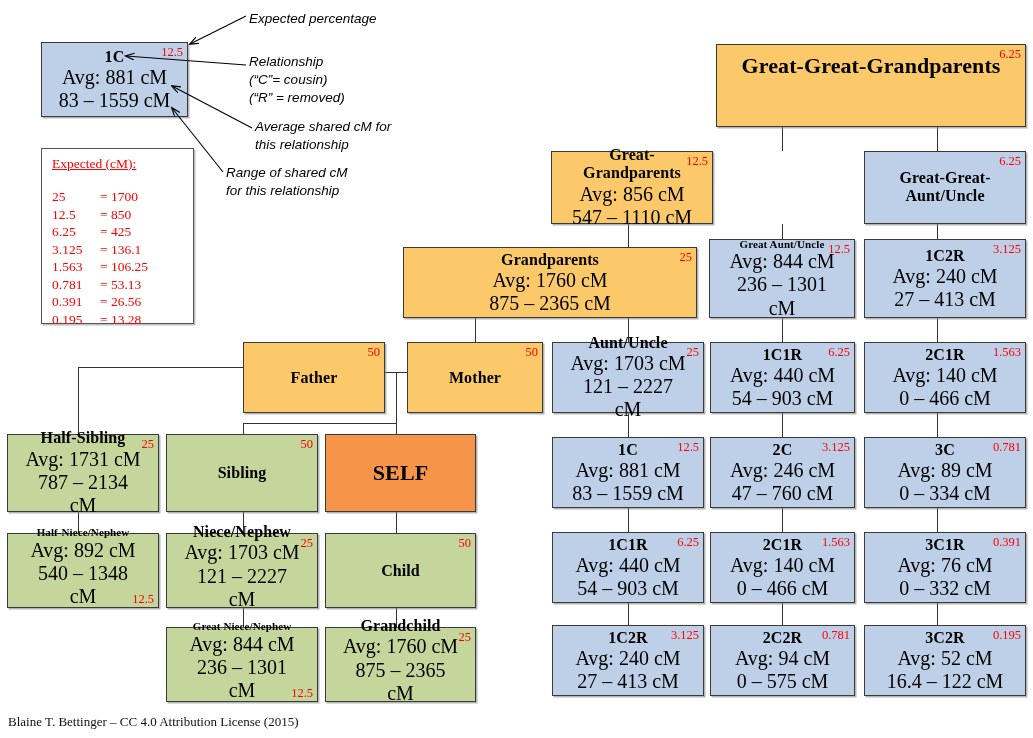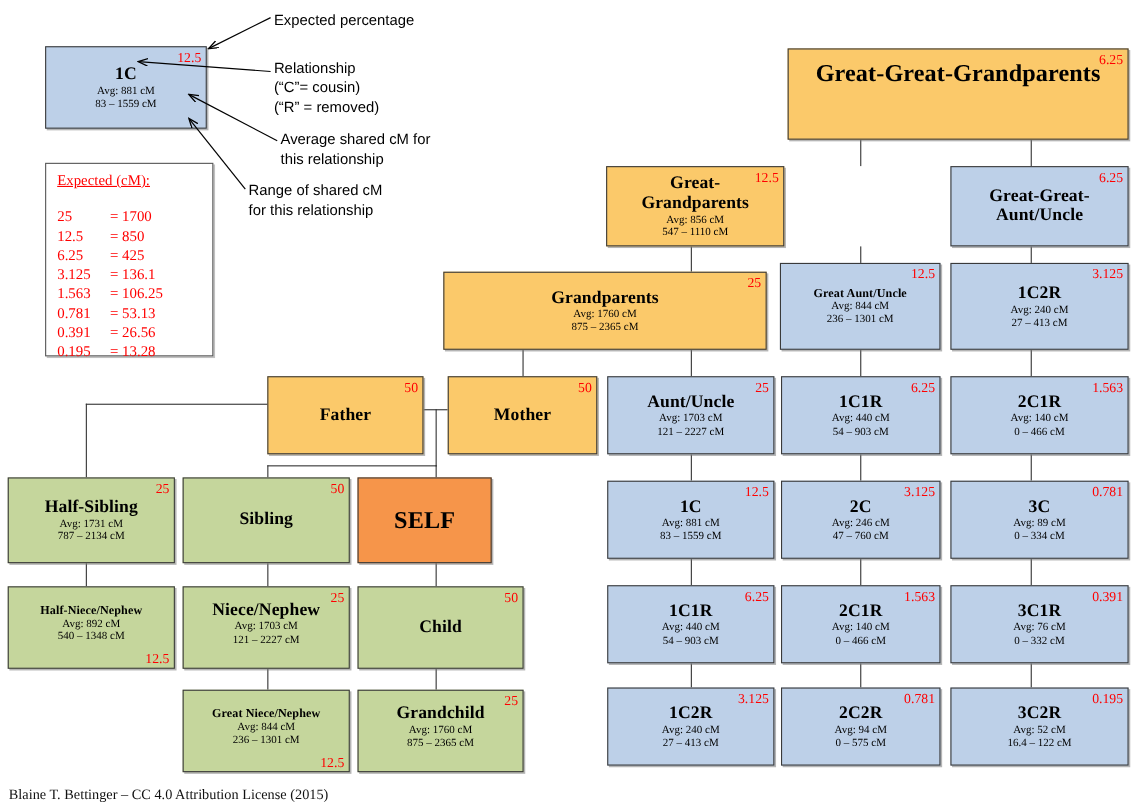--- a/index.html
+++ b/index.html
@@ -31,21 +31,21 @@
     font-weight: bold;
     font-size: 16px;
     display: block;
     letter-spacing: 0.1px;
   }
   .box.small-title .ttl { font-size: 11px; }
   .box.big-title .ttl  { font-size: 22px; }
   .box.wide-title .ttl { font-size: 22px; }
   .box .avg, .box .rng {
     display: block;
-    font-size: 10px;
+    font-size: 20px;
     text-align: center;
   }
   .pct {
     position: absolute;
     color: #ff0000;
     font-size: 12.5px;
     line-height: 1;
     font-family: "Liberation Serif", "DejaVu Serif", serif;
   }
   .pct.tr { top: 3px; right: 4px; }
@@ -75,20 +75,21 @@
   .ln.h { height: 1px; }
 
   
   .anno {
     position: absolute;
     font-family: "Liberation Sans", "DejaVu Sans", sans-serif;
     font-size: 13.5px;
     color: #000;
     line-height: 1.32;
     white-space: pre-line;
+    font-style: italic;
   }
   .legend-box {
     position: absolute;
     box-sizing: border-box;
     border: 1px solid #555;
     box-shadow: 1.5px 1.5px 0 rgba(130,130,130,0.5);
     background: #ffffff;
     color: #ff0000;
     font-size: 13.5px;
     font-family: "Liberation Serif", "DejaVu Serif", serif;
@@ -400,21 +401,21 @@
     </div>
   </div>
 
   <div class="box c-green" style="left:166px; top:434px; width:152px; height:78px;">
     <span class="pct tr">50</span>
     <div class="stack">
       <span class="ttl">Sibling</span>
     </div>
   </div>
 
-  <div class="box c-self big-title" style="left:325px; top:434px; width:122px; height:78px;">
+  <div class="box c-self big-title" style="left:325px; top:434px; width:151px; height:78px;">
     <div class="stack">
       <span class="ttl">SELF</span>
     </div>
   </div>
 
   <div class="box c-green small-title" style="left:7px; top:533px; width:152px; height:75px;">
     <span class="pct br">12.5</span>
     <div class="stack" style="top:45%;">
       <span class="ttl">Half-Niece/Nephew</span>
       <span class="avg">Avg: 892 cM</span>

